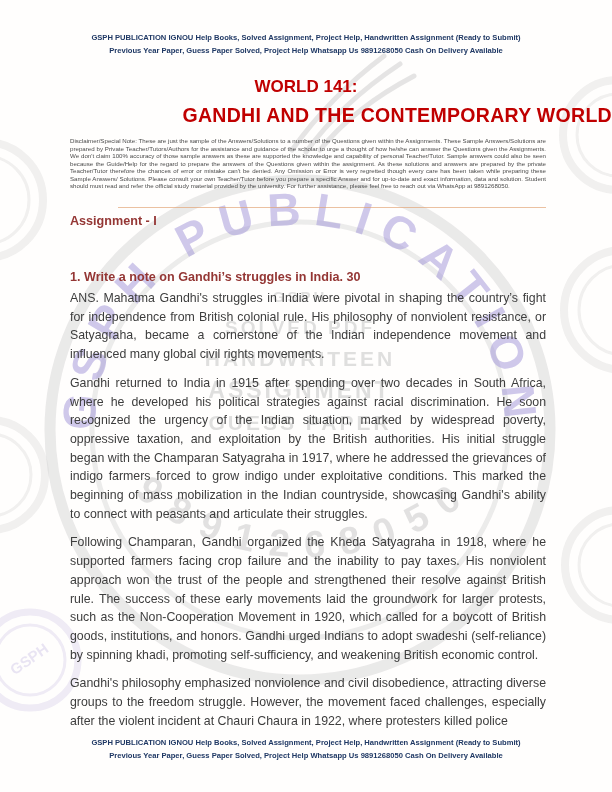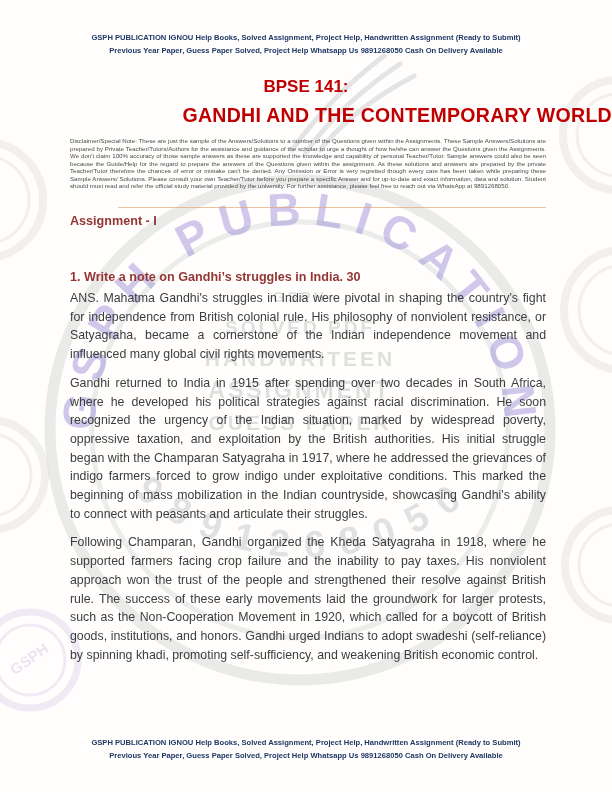--- a/index.html
+++ b/index.html
@@ -102,34 +102,35 @@
     </g>
   </svg>
 
   <div class="content">
 
     <div class="hdr">
       <div>GSPH PUBLICATION IGNOU Help Books, Solved Assignment, Project Help, Handwritten Assignment (Ready to Submit)</div>
       <div>Previous Year Paper, Guess Paper Solved, Project Help Whatsapp Us 9891268050 Cash On Delivery Available</div>
     </div>
 
-    <div class="title1">BPSE 141:</div>
+    <div class="title1">WORLD 141:</div>
     <div class="title2">GANDHI AND THE CONTEMPORARY WORLD</div>
 
     <div class="disclaimer">Disclaimer/Special Note: These are just the sample of the Answers/Solutions to a number of the Questions given within the Assignments. These Sample Answers/Solutions are prepared by Private Teacher/Tutors/Authors for the assistance and guidance of the scholar to urge a thought of how he/she can answer the Questions given the Assignments. We don't claim 100% accuracy of those sample answers as these are supported the knowledge and capability of personal Teacher/Tutor. Sample answers could also be seen because the Guide/Help for the regard to prepare the answers of the Questions given within the assignment. As these solutions and answers are prepared by the private Teacher/Tutor therefore the chances of error or mistake can't be denied. Any Omission or Error is very regretted though every care has been taken while preparing these Sample Answers/ Solutions. Please consult your own Teacher/Tutor before you prepare a specific Answer and for up-to-date and exact information, data and solution. Student should must read and refer the official study material provided by the university. For further assistance, please feel free to reach out via WhatsApp at 9891268050.</div>
 
     <div class="divider"></div>
 
     <div class="h-red h1">Assignment - I</div>
     <div class="h-red h3">1. Write a note on Gandhi’s struggles in India. 30</div>
 
     <div class="answer">
       <p>ANS. Mahatma Gandhi's struggles in India were pivotal in shaping the country’s fight for independence from British colonial rule. His philosophy of nonviolent resistance, or Satyagraha, became a cornerstone of the Indian independence movement and influenced many global civil rights movements.</p>
       <p>Gandhi returned to India in 1915 after spending over two decades in South Africa, where he developed his political strategies against racial discrimination. He soon recognized the urgency of the Indian situation, marked by widespread poverty, oppressive taxation, and exploitation by the British authorities. His initial struggle began with the Champaran Satyagraha in 1917, where he addressed the grievances of indigo farmers forced to grow indigo under exploitative conditions. This marked the beginning of mass mobilization in the Indian countryside, showcasing Gandhi's ability to connect with peasants and articulate their struggles.</p>
       <p>Following Champaran, Gandhi organized the Kheda Satyagraha in 1918, where he supported farmers facing crop failure and the inability to pay taxes. His nonviolent approach won the trust of the people and strengthened their resolve against British rule. The success of these early movements laid the groundwork for larger protests, such as the Non-Cooperation Movement in 1920, which called for a boycott of British goods, institutions, and honors. Gandhi urged Indians to adopt swadeshi (self-reliance) by spinning khadi, promoting self-sufficiency, and weakening British economic control.</p>
+      <p>Gandhi's philosophy emphasized nonviolence and civil disobedience, attracting diverse groups to the freedom struggle. However, the movement faced challenges, especially after the violent incident at Chauri Chaura in 1922, where protesters killed police</p>
     </div>
 
     <div class="ftr">
       <div>GSPH PUBLICATION IGNOU Help Books, Solved Assignment, Project Help, Handwritten Assignment (Ready to Submit)</div>
       <div>Previous Year Paper, Guess Paper Solved, Project Help Whatsapp Us 9891268050 Cash On Delivery Available</div>
     </div>
 
   </div>
 </div>
 

